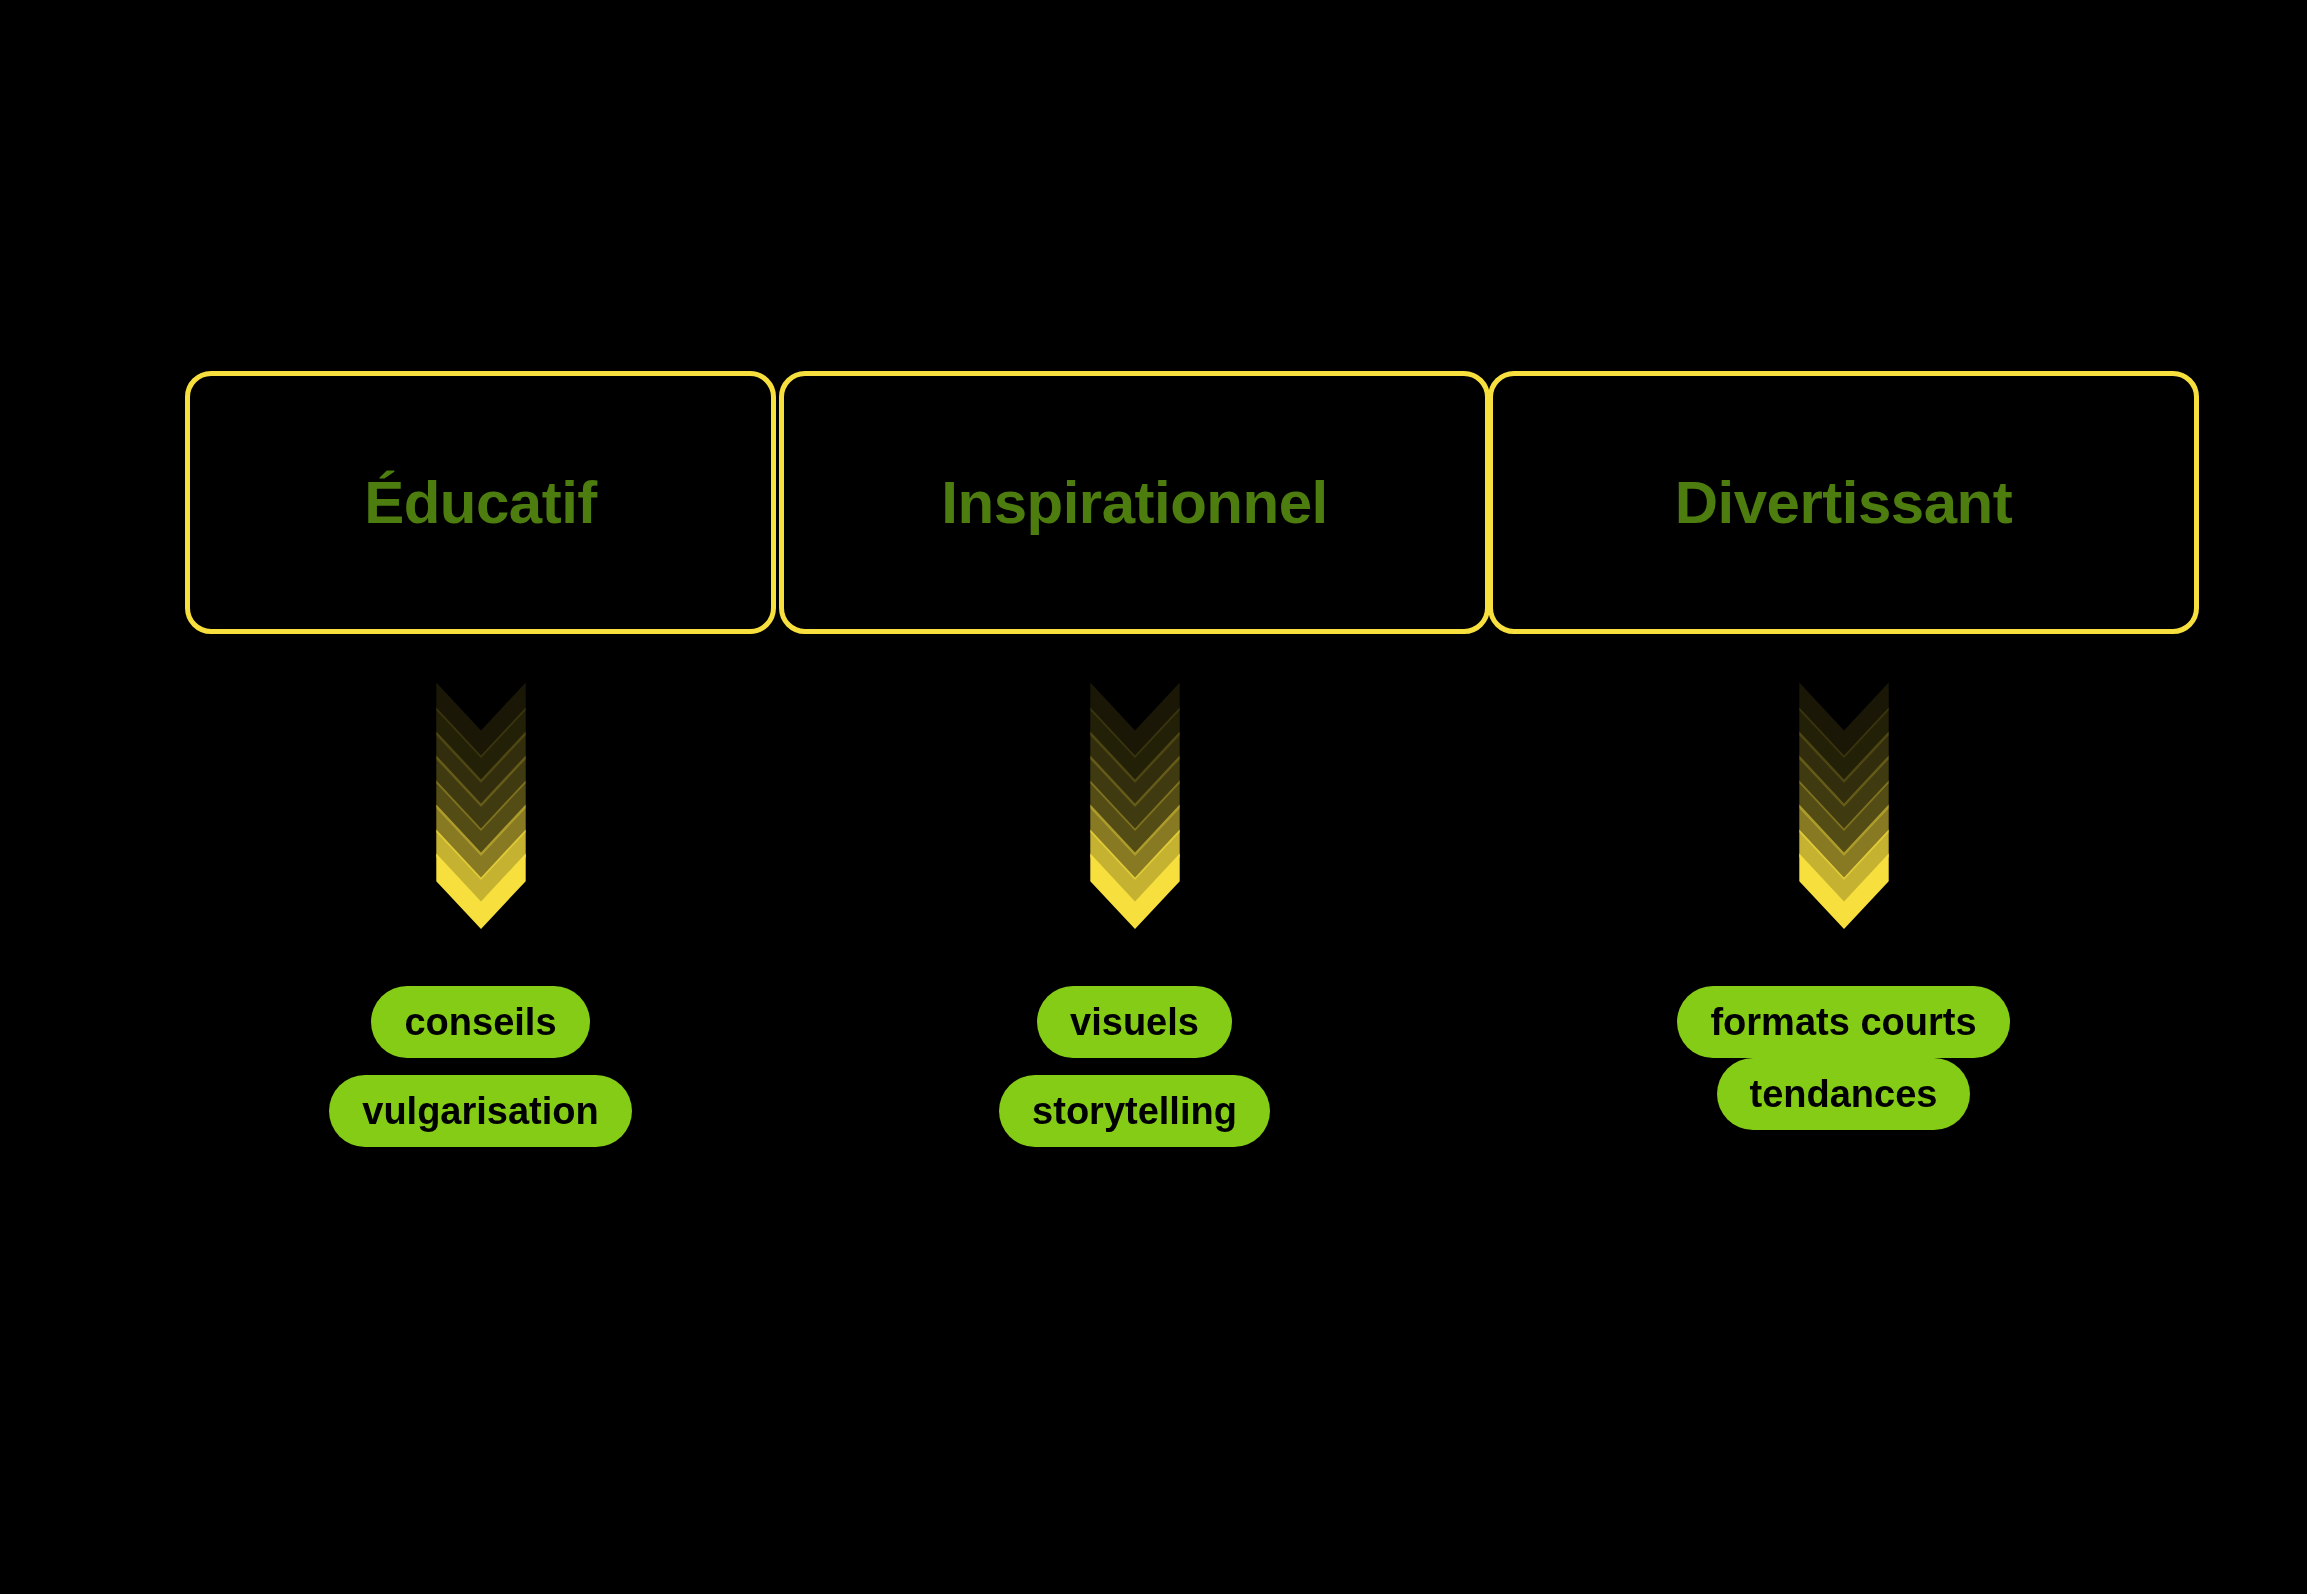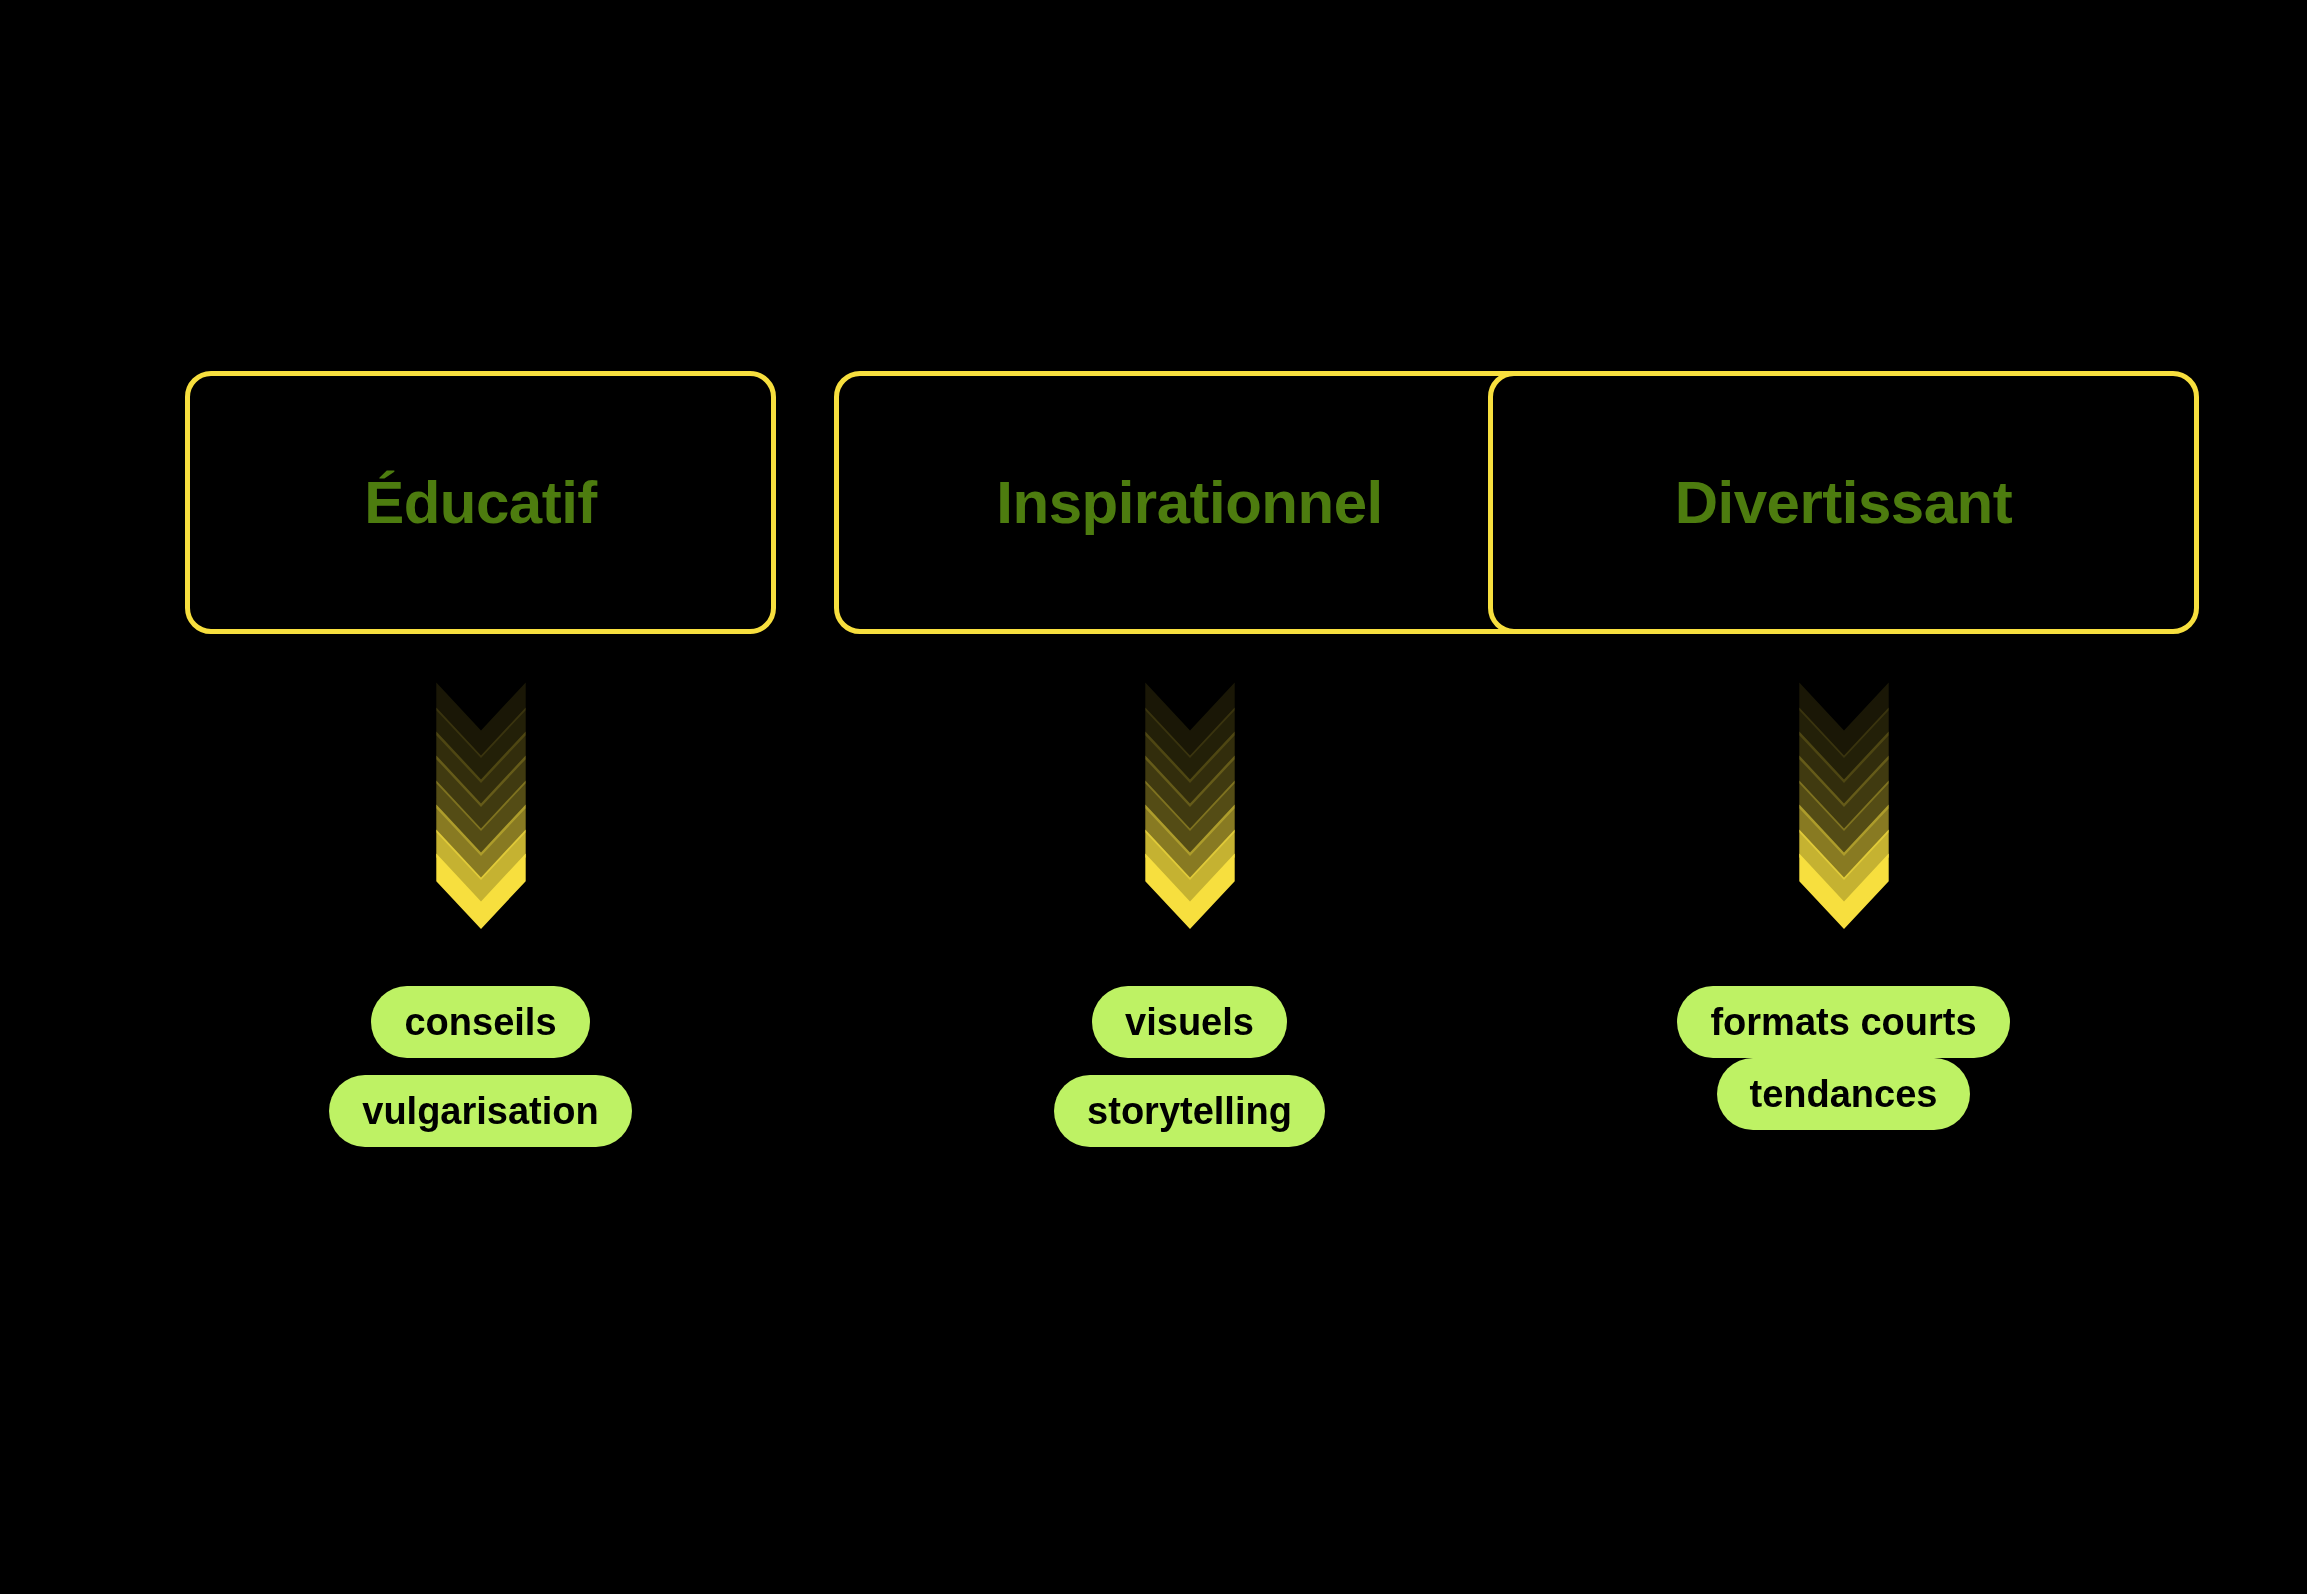--- a/index.html
+++ b/index.html
@@ -25,21 +25,21 @@
     height: 1595px;
   }
 
   .column {
     position: absolute;
     top: 371px;
   }
 
   
   .col-0 { left: 185px;  width: 591px; }
-  .col-1 { left: 834px; width: 711px; }
+  .col-1 { left: 779px; width: 711px; }
   .col-2 { left: 1488px; width: 711px; }
 
   
   .card {
     box-sizing: border-box;
     width: 100%;
     height: 263px;
     border: 5.5px solid #F7DF3E;
     border-radius: 26px;
     background: #000000;
@@ -82,21 +82,21 @@
   
   .pills {
     position: relative;
     width: 100%;
     margin-top: 24px;
     display: flex;
     flex-direction: column;
     align-items: center;
   }
   .pill {
-    background: #bef264;
+    background: #84cc16;
     color: #000000;
     border-radius: 461px;
     font-weight: 700;
     font-size: 38px;
     line-height: 1;
     white-space: nowrap;
     display: flex;
     align-items: center;
     justify-content: center;
     box-sizing: border-box;

